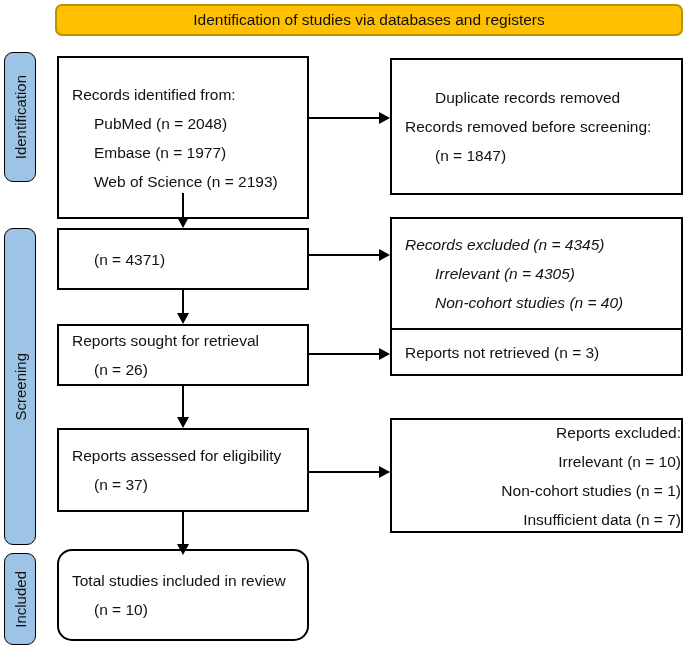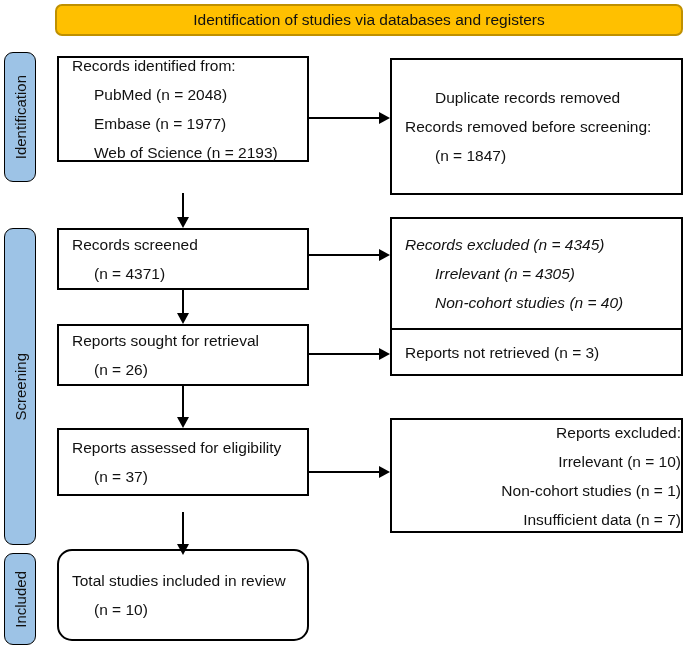--- a/index.html
+++ b/index.html
@@ -39,24 +39,24 @@
     position:absolute; background:#fff; border:2px solid #000;
     box-sizing:border-box; display:flex; flex-direction:column;
     justify-content:center; font-size:15.5px;
   }
   .box .line { line-height:29px; padding-left:13px; white-space:nowrap; }
   .box .line.indent  { padding-left:35px; }
   .box .line.indent2 { padding-left:43px; }
 
   .box-left  { left:57px;  width:252px; }
   .box-right { left:390px; width:293px; }
-  .b1 { top:56px;  height:106px; }
+  .b1 { top:56px;  height:163px; }
   .b2 { top:228px; height:62px;  }
   .b3 { top:324px; height:62px;  }
-  .b4 { top:428px; height:68px;  }
+  .b4 { top:428px; height:84px;  }
   .b5 { top:549px; height:92px;border-radius:15px;  }
   .r1 { top:58px;  height:137px; }
   .r2 { top:217px; height:113px;font-style:italic;  }
   .r3 { top:328px; height:48px;  }
   .r4 { top:418px; height:115px;align-items:flex-end; }
 
   
   .vline { position:absolute; width:1.6px; background:#000; left:182px; }
   .hline { position:absolute; height:1.6px; background:#000; }
   .head-down {
@@ -90,21 +90,20 @@
   </div>
 
   <div class="box box-left b1">
     <div class="line">Records identified from:</div>
     <div class="line indent">PubMed (n = 2048)</div>
     <div class="line indent">Embase (n = 1977)</div>
     <div class="line indent">Web of Science (n = 2193)</div>
   </div>
 
   <div class="box box-left b2">
-    <div class="line">Records screened</div>
     <div class="line indent">(n = 4371)</div>
   </div>
 
   <div class="box box-left b3">
     <div class="line">Reports sought for retrieval</div>
     <div class="line indent">(n = 26)</div>
   </div>
 
   <div class="box box-left b4">
     <div class="line">Reports assessed for eligibility</div>

